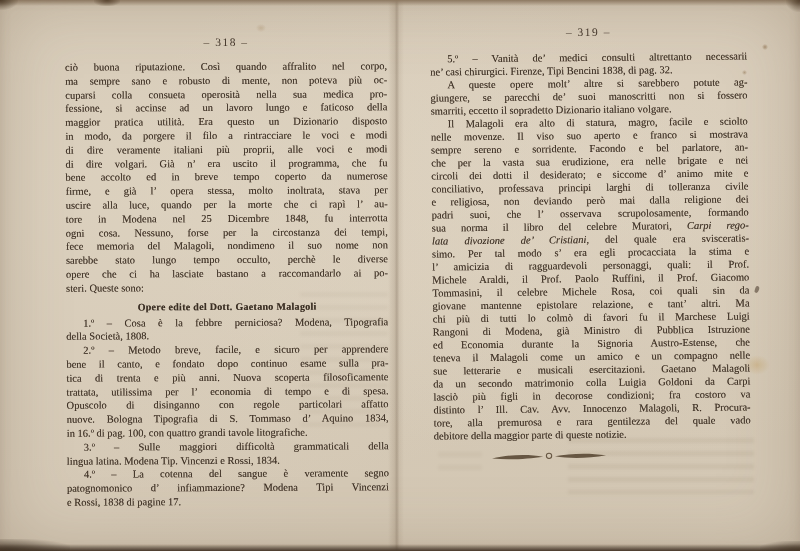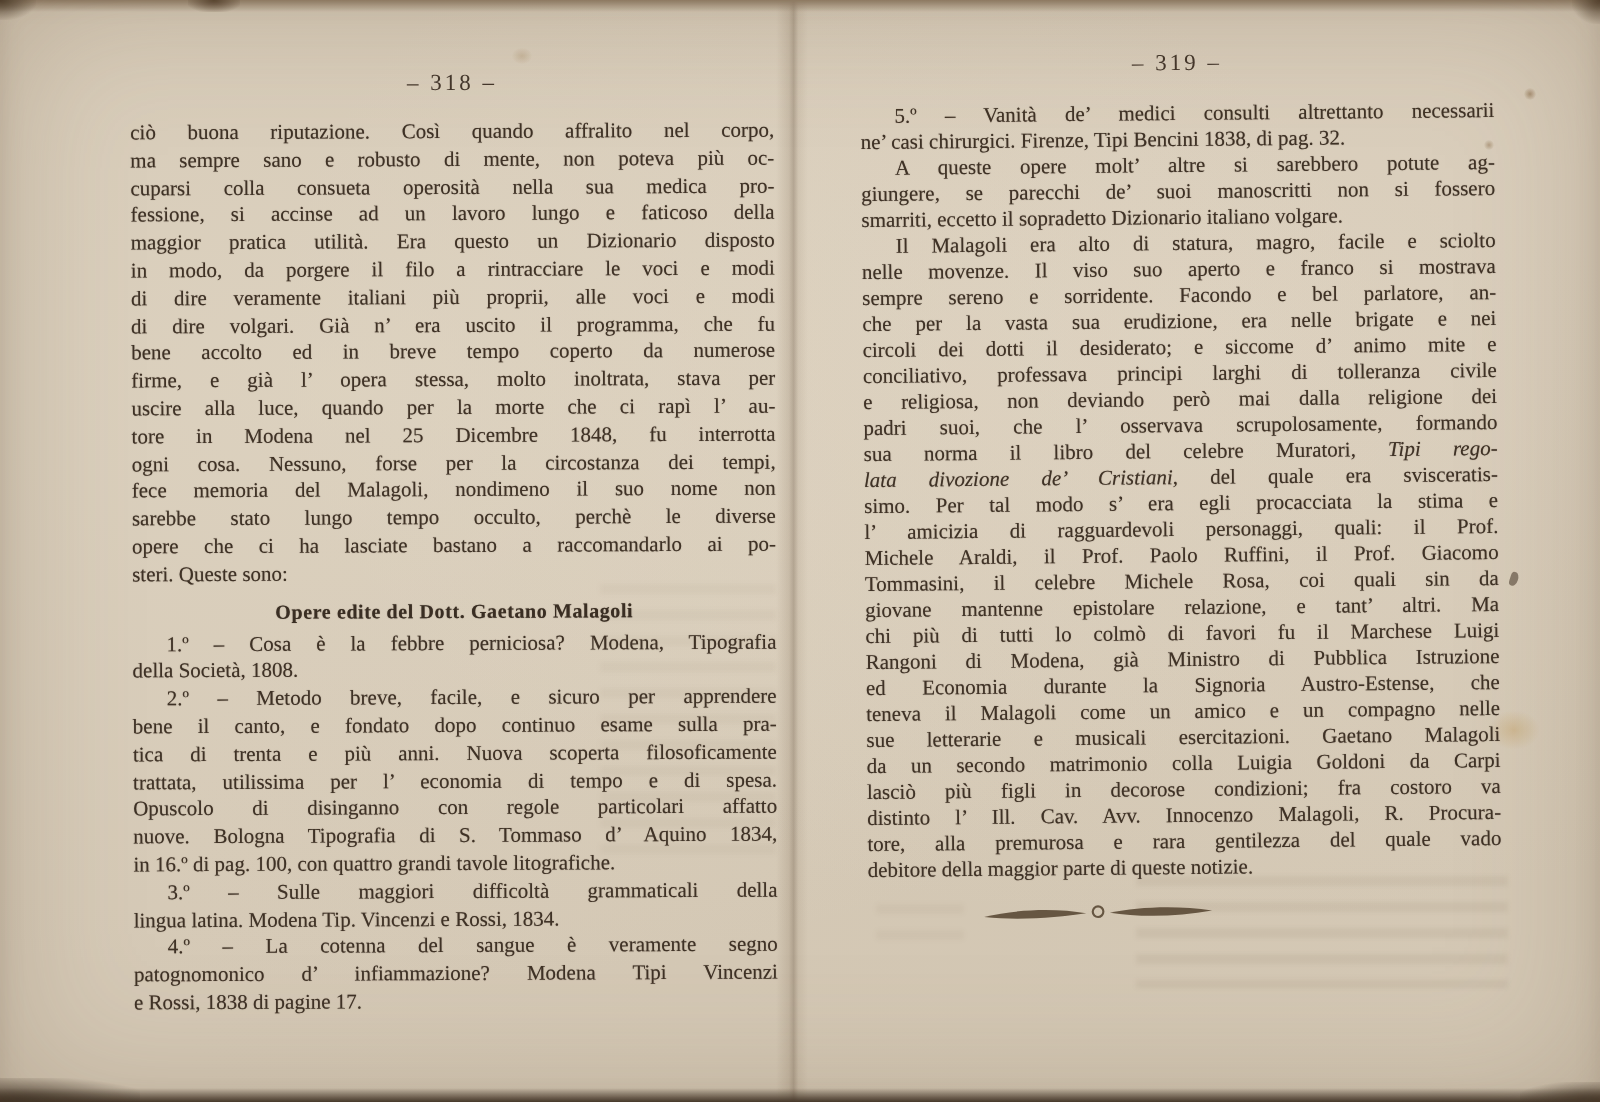--- a/index.html
+++ b/index.html
@@ -123,21 +123,21 @@
         <div class="line">giungere, se parecchi de’ suoi manoscritti non si fossero</div>
         <div class="line end">smarriti, eccetto il sopradetto Dizionario italiano volgare.</div>
         <div class="line indent">Il Malagoli era alto di statura, magro, facile e sciolto</div>
         <div class="line">nelle movenze. Il viso suo aperto e franco si mostrava</div>
         <div class="line">sempre sereno e sorridente. Facondo e bel parlatore, an-</div>
         <div class="line">che per la vasta sua erudizione, era nelle brigate e nei</div>
         <div class="line">circoli dei dotti il desiderato; e siccome d’ animo mite e</div>
         <div class="line">conciliativo, professava principi larghi di tolleranza civile</div>
         <div class="line">e religiosa, non deviando però mai dalla religione dei</div>
         <div class="line">padri suoi, che l’ osservava scrupolosamente, formando</div>
-        <div class="line"><span>sua norma il libro del celebre Muratori, </span><span class="it">Tipi rego-</span></div>
+        <div class="line"><span>sua norma il libro del celebre Muratori, </span><span class="it">Carpi rego-</span></div>
         <div class="line"><span class="it">lata divozione de’ Cristiani,</span><span> del quale era svisceratis-</span></div>
         <div class="line">simo. Per tal modo s’ era egli procacciata la stima e</div>
         <div class="line">l’ amicizia di ragguardevoli personaggi, quali: il Prof.</div>
         <div class="line">Michele Araldi, il Prof. Paolo Ruffini, il Prof. Giacomo</div>
         <div class="line">Tommasini, il celebre Michele Rosa, coi quali sin da</div>
         <div class="line">giovane mantenne epistolare relazione, e tant’ altri. Ma</div>
         <div class="line">chi più di tutti lo colmò di favori fu il Marchese Luigi</div>
         <div class="line">Rangoni di Modena, già Ministro di Pubblica Istruzione</div>
         <div class="line">ed Economia durante la Signoria Austro-Estense, che</div>
         <div class="line">teneva il Malagoli come un amico e un compagno nelle</div>

